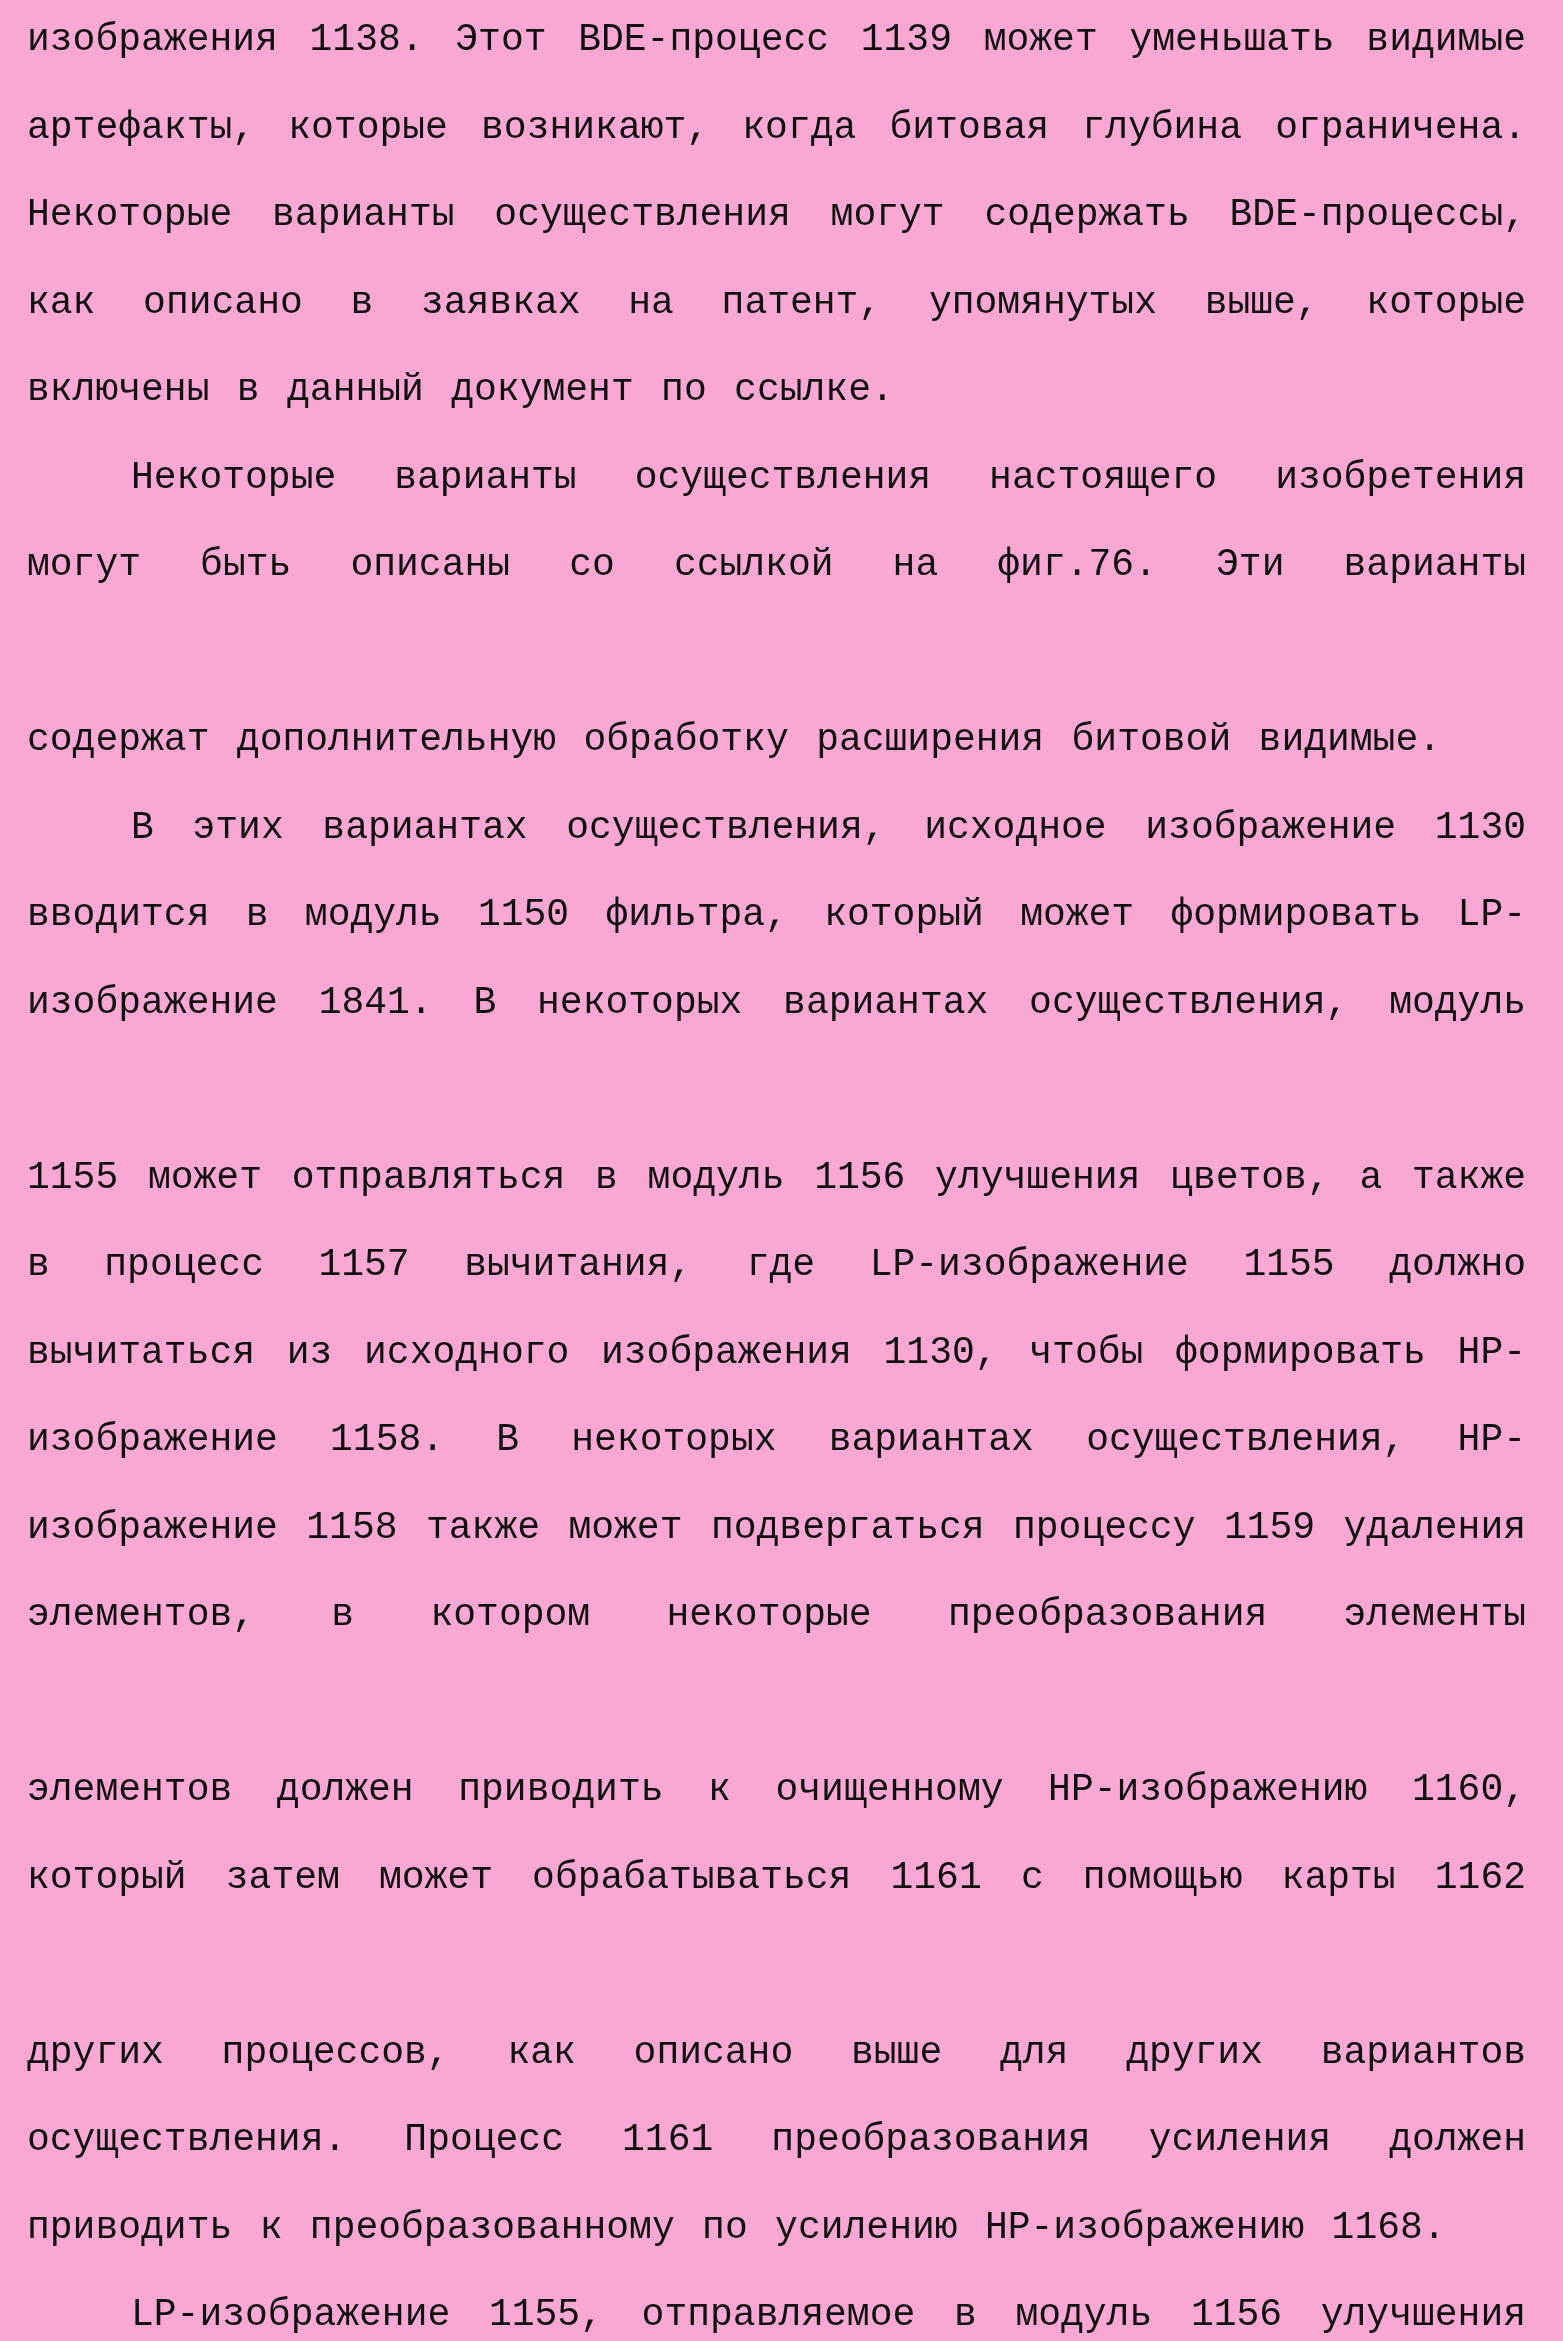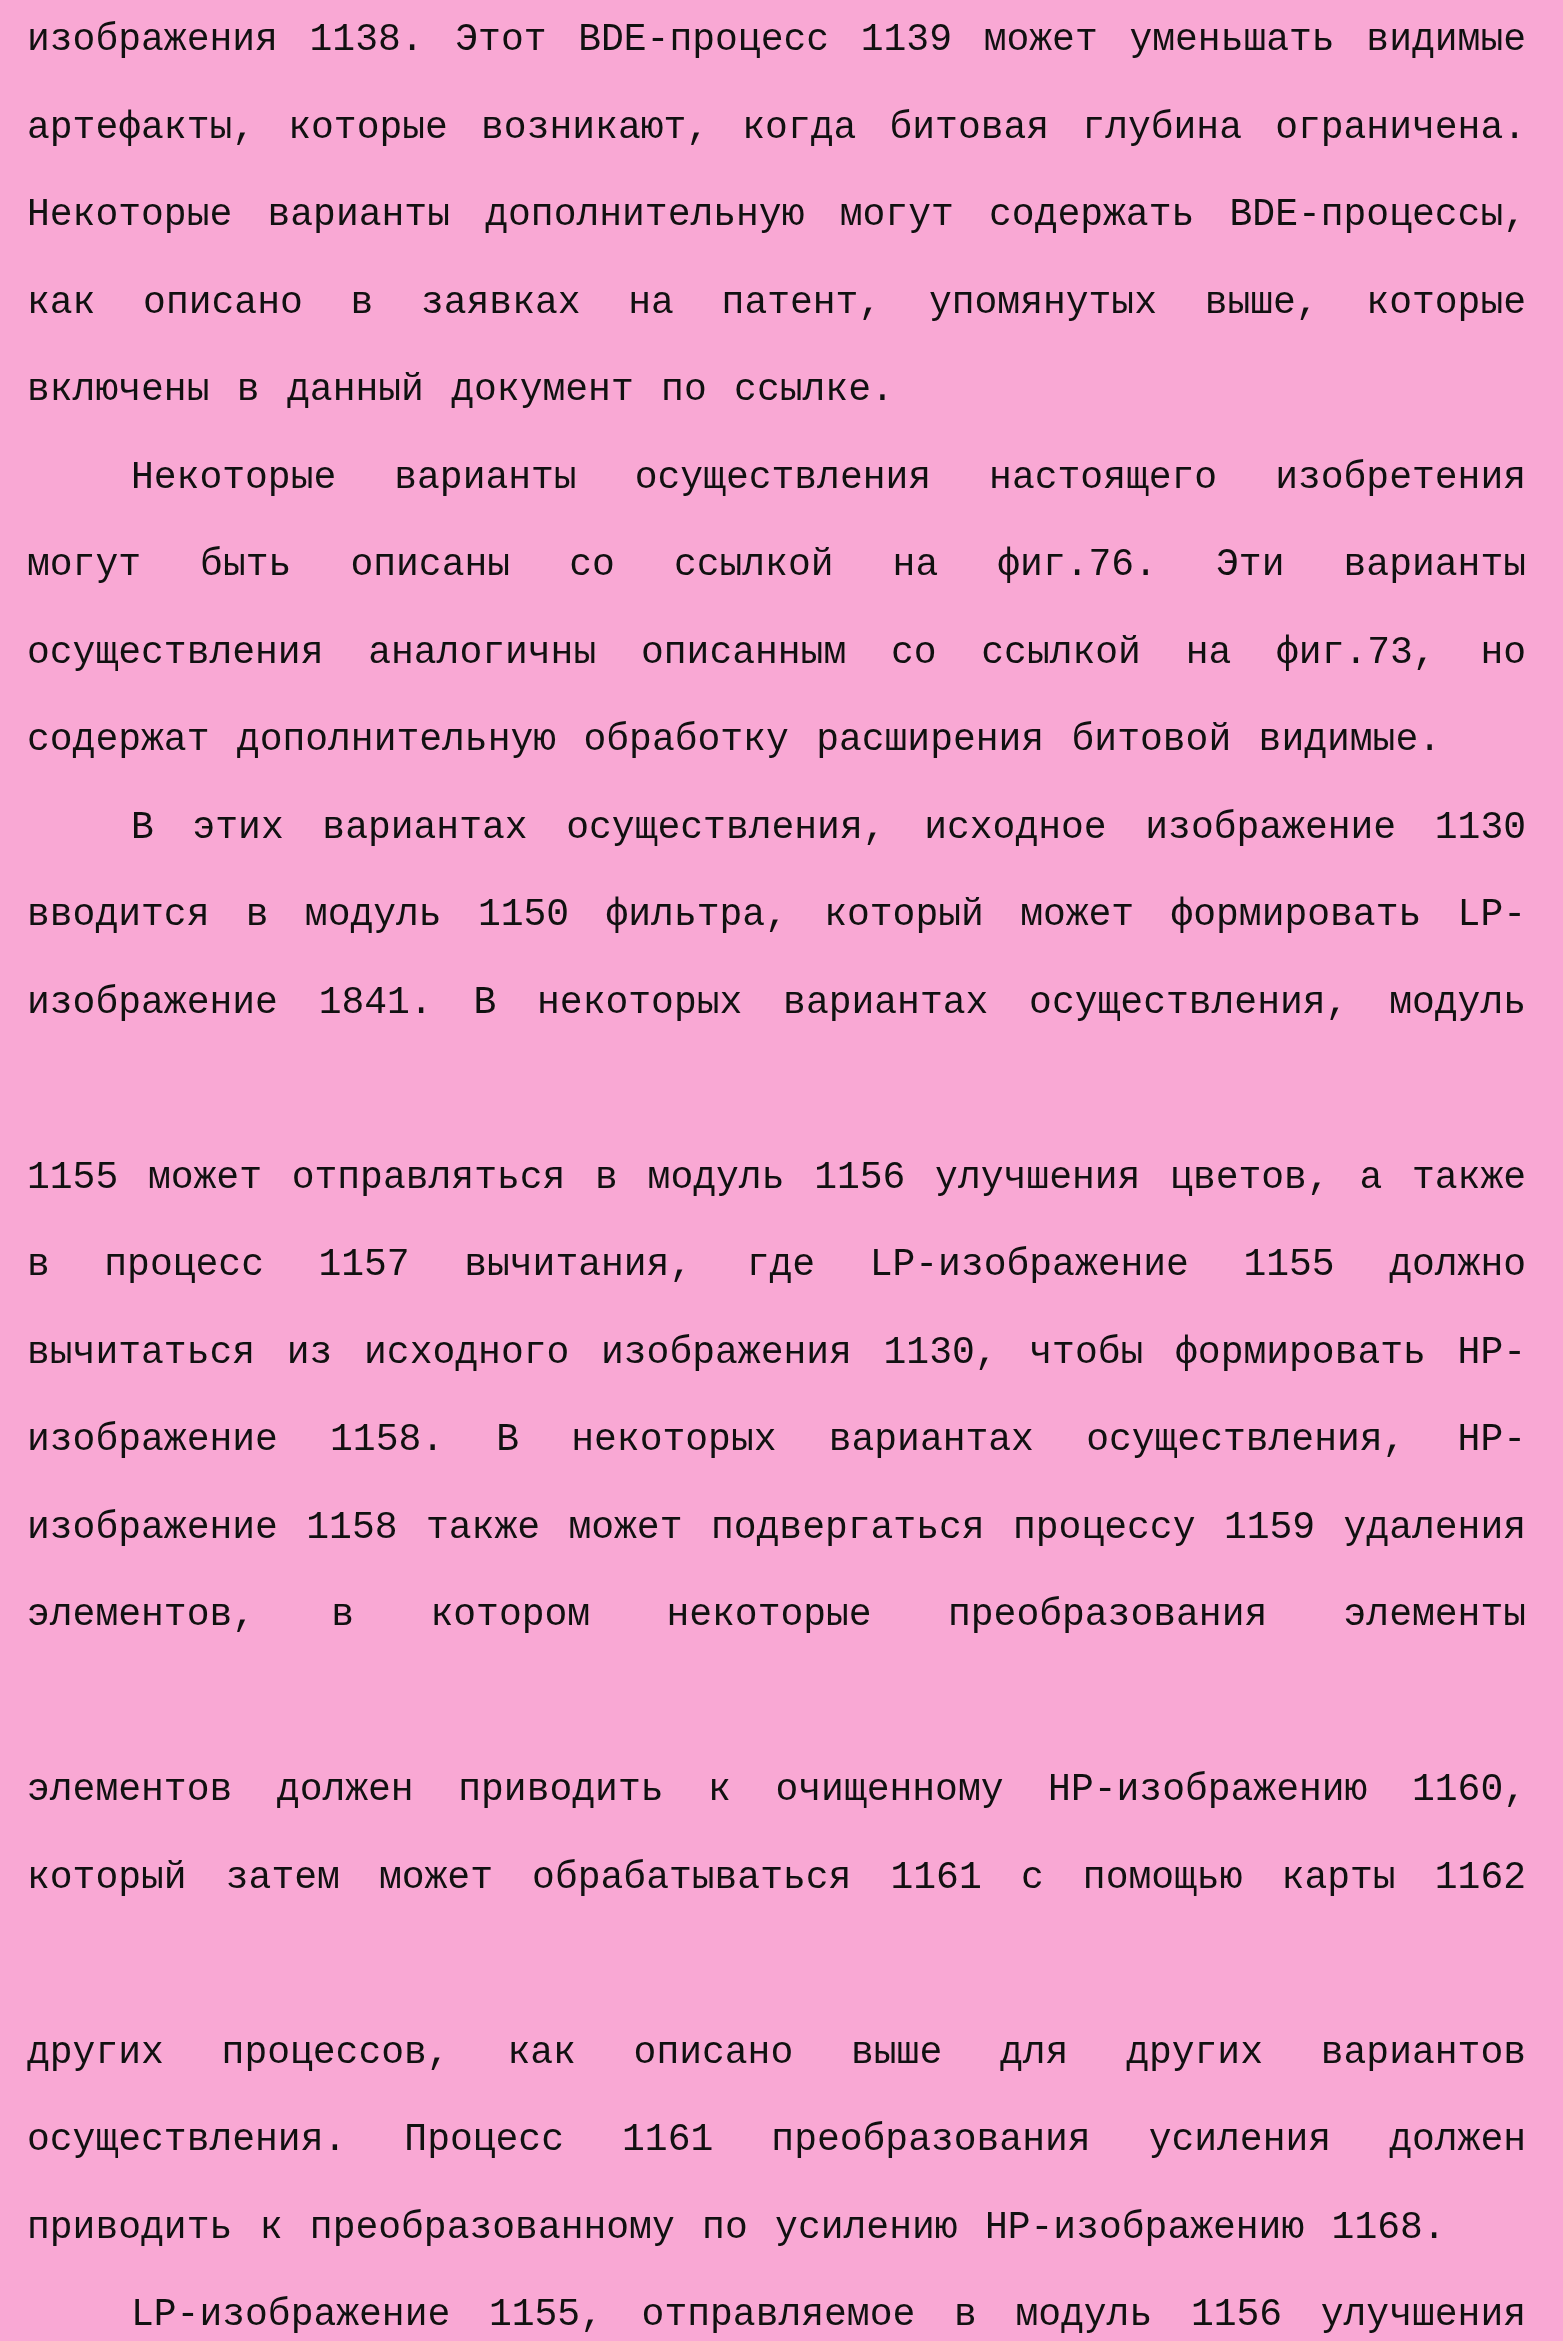--- a/index.html
+++ b/index.html
@@ -43,27 +43,26 @@
       text-align-last: left;
       word-spacing: 4.6px;
     }
   </style>
 </head>
 <body>
 
 <div class="page">
   <div class="line" style="top:17px">изображения 1138. Этот BDE-процесс 1139 может уменьшать видимые</div>
   <div class="line" style="top:105px">артефакты, которые возникают, когда битовая глубина ограничена.</div>
-  <div class="line" style="top:192px">Некоторые варианты дополнительную могут содержать BDE-процессы,</div>
+  <div class="line" style="top:192px">Некоторые варианты осуществления могут содержать BDE-процессы,</div>
   <div class="line" style="top:280px">как описано в заявках на патент, упомянутых выше, которые</div>
   <div class="line last" style="top:367px">включены в данный документ по ссылке.</div>
 
   <div class="line indent" style="top:455px">Некоторые варианты осуществления настоящего изобретения</div>
   <div class="line" style="top:542px">могут быть описаны со ссылкой на фиг.76. Эти варианты</div>
-  <div class="line" style="top:630px">осуществления аналогичны описанным со ссылкой на фиг.73, но</div>
   <div class="line last" style="top:717px">содержат дополнительную обработку расширения битовой видимые.</div>
 
   <div class="line indent" style="top:805px">В этих вариантах осуществления, исходное изображение 1130</div>
   <div class="line" style="top:892px">вводится в модуль 1150 фильтра, который может формировать LP-</div>
   <div class="line" style="top:980px">изображение 1841. В некоторых вариантах осуществления, модуль</div>
   <div class="line" style="top:1155px">1155 может отправляться в модуль 1156 улучшения цветов, а также</div>
   <div class="line" style="top:1242px">в процесс 1157 вычитания, где LP-изображение 1155 должно</div>
   <div class="line" style="top:1330px">вычитаться из исходного изображения 1130, чтобы формировать HP-</div>
   <div class="line" style="top:1417px">изображение 1158. В некоторых вариантах осуществления, HP-</div>
   <div class="line" style="top:1505px">изображение 1158 также может подвергаться процессу 1159 удаления</div>

